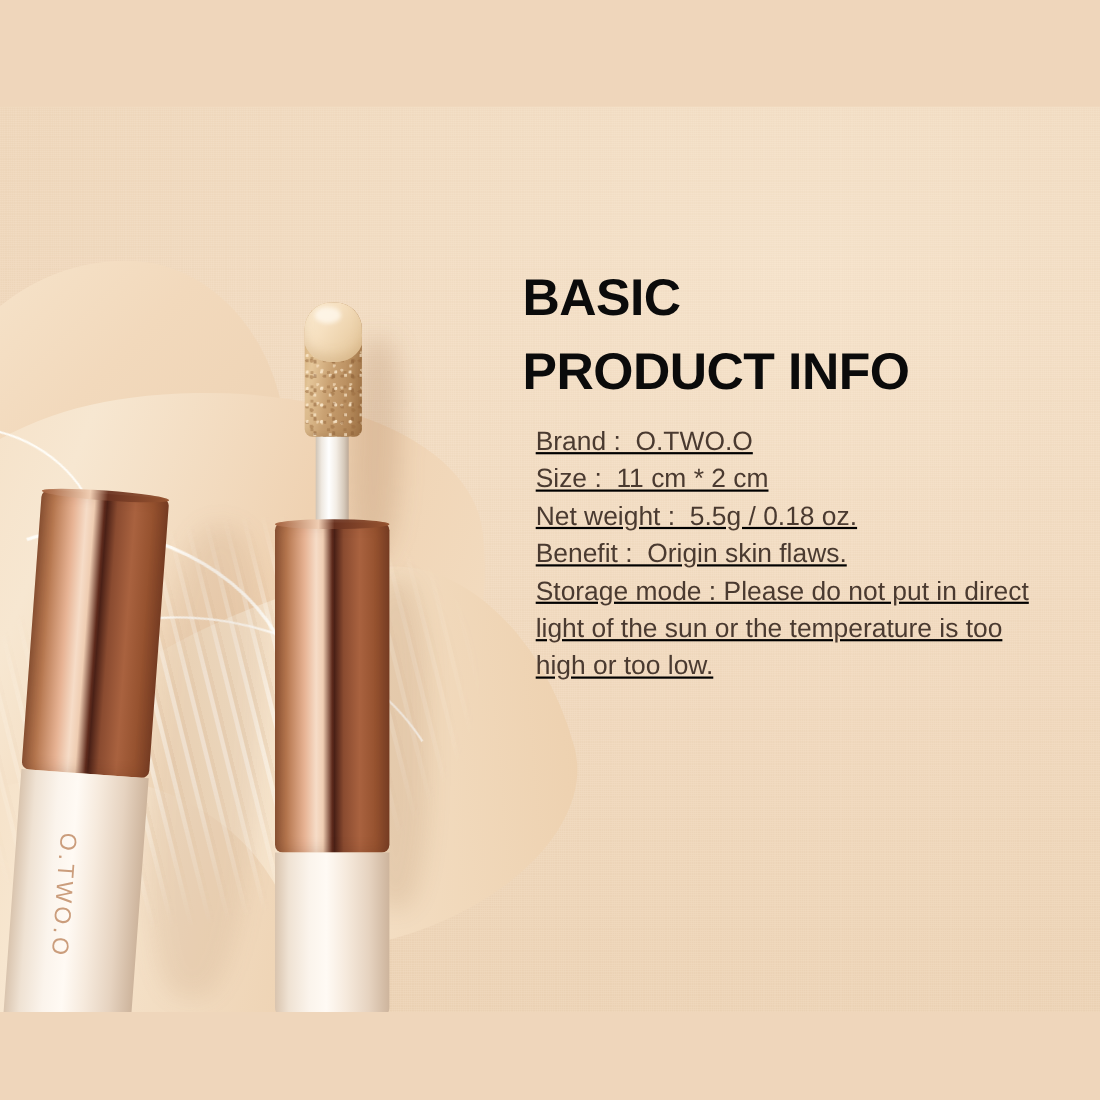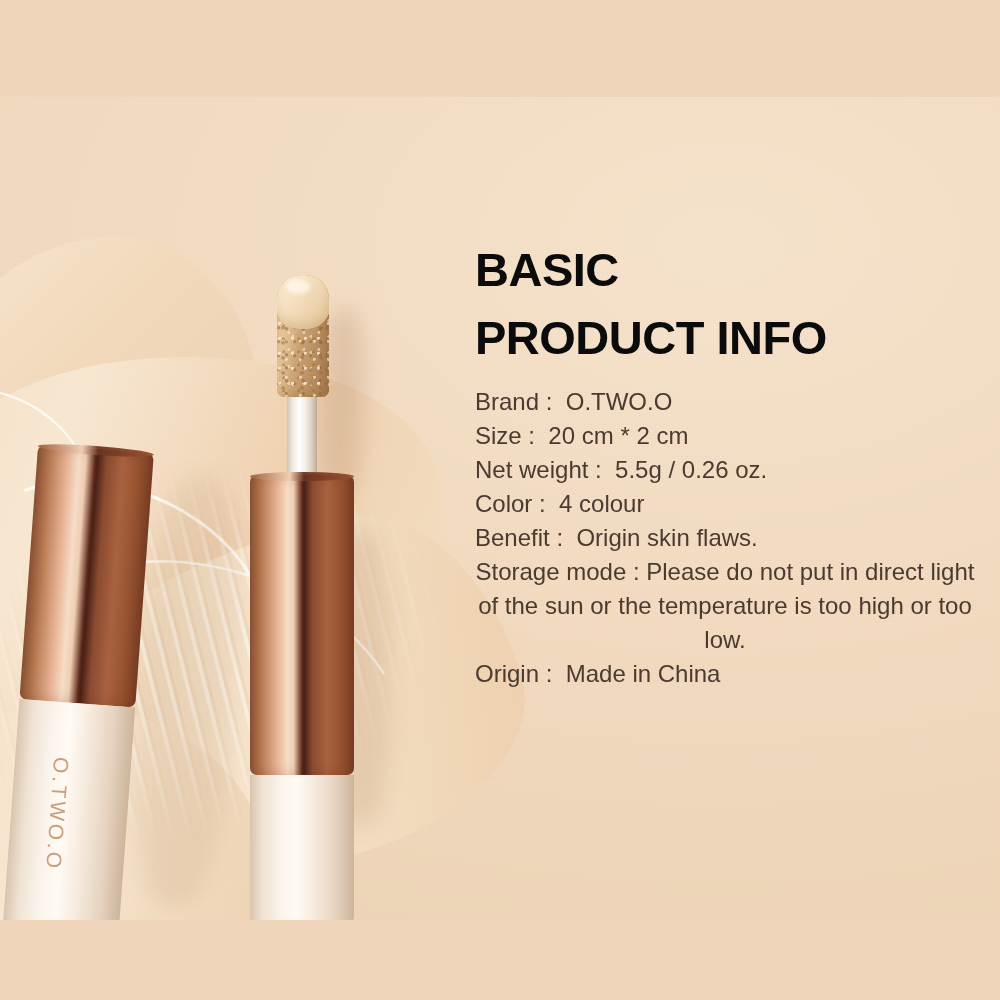--- a/index.html
+++ b/index.html
@@ -281,30 +281,30 @@
     font-family: "Liberation Sans", sans-serif;
     font-weight: bold;
     font-size: 47px;
     line-height: 1.03;
     letter-spacing: -0.5px;
     color: #0B0B0B;
     margin: 0 0 22px 0;
   }
   .headline .l2 { display: block; margin-top: 20px; }
 
-  .spec-list { margin: 0; padding: 0; list-style: none; }
+  .spec-list { margin: 12px; padding: 0; list-style: none; text-decoration: underline; }
   .spec {
     font-family: "Liberation Sans", sans-serif;
     font-size: 24px;
     line-height: 34px;
     color: #4A3A30;
     white-space: pre-wrap;
     margin: 0;
   }
-  .spec.wrap { white-space: normal; text-align: center; }
+  .spec.wrap { white-space: normal; }
 </style>
 </head>
 <body>
 
 <div class="frame">
 
   <div class="photo">
     <div class="grain"></div>
 
     <div class="swatch-wrap">
@@ -343,23 +343,21 @@
 
   <div class="info">
 
     <h1 class="headline">
       <span class="l1">BASIC</span>
       <span class="l2">PRODUCT INFO</span>
     </h1>
 
     <ul class="spec-list">
       <li class="spec">Brand :  O.TWO.O</li>
-      <li class="spec">Size :  20 cm * 2 cm</li>
-      <li class="spec">Net weight :  5.5g / 0.26 oz.</li>
-      <li class="spec">Color :  4 colour</li>
+      <li class="spec">Size :  11 cm * 2 cm</li>
+      <li class="spec">Net weight :  5.5g / 0.18 oz.</li>
       <li class="spec">Benefit :  Origin skin flaws.</li>
       <li class="spec wrap">Storage mode  :  Please do not put in direct light of the sun or the temperature is too high or too low.</li>
-      <li class="spec">Origin :  Made in China</li>
     </ul>
 
   </div>
 
 </div>
 
 </body></html>

